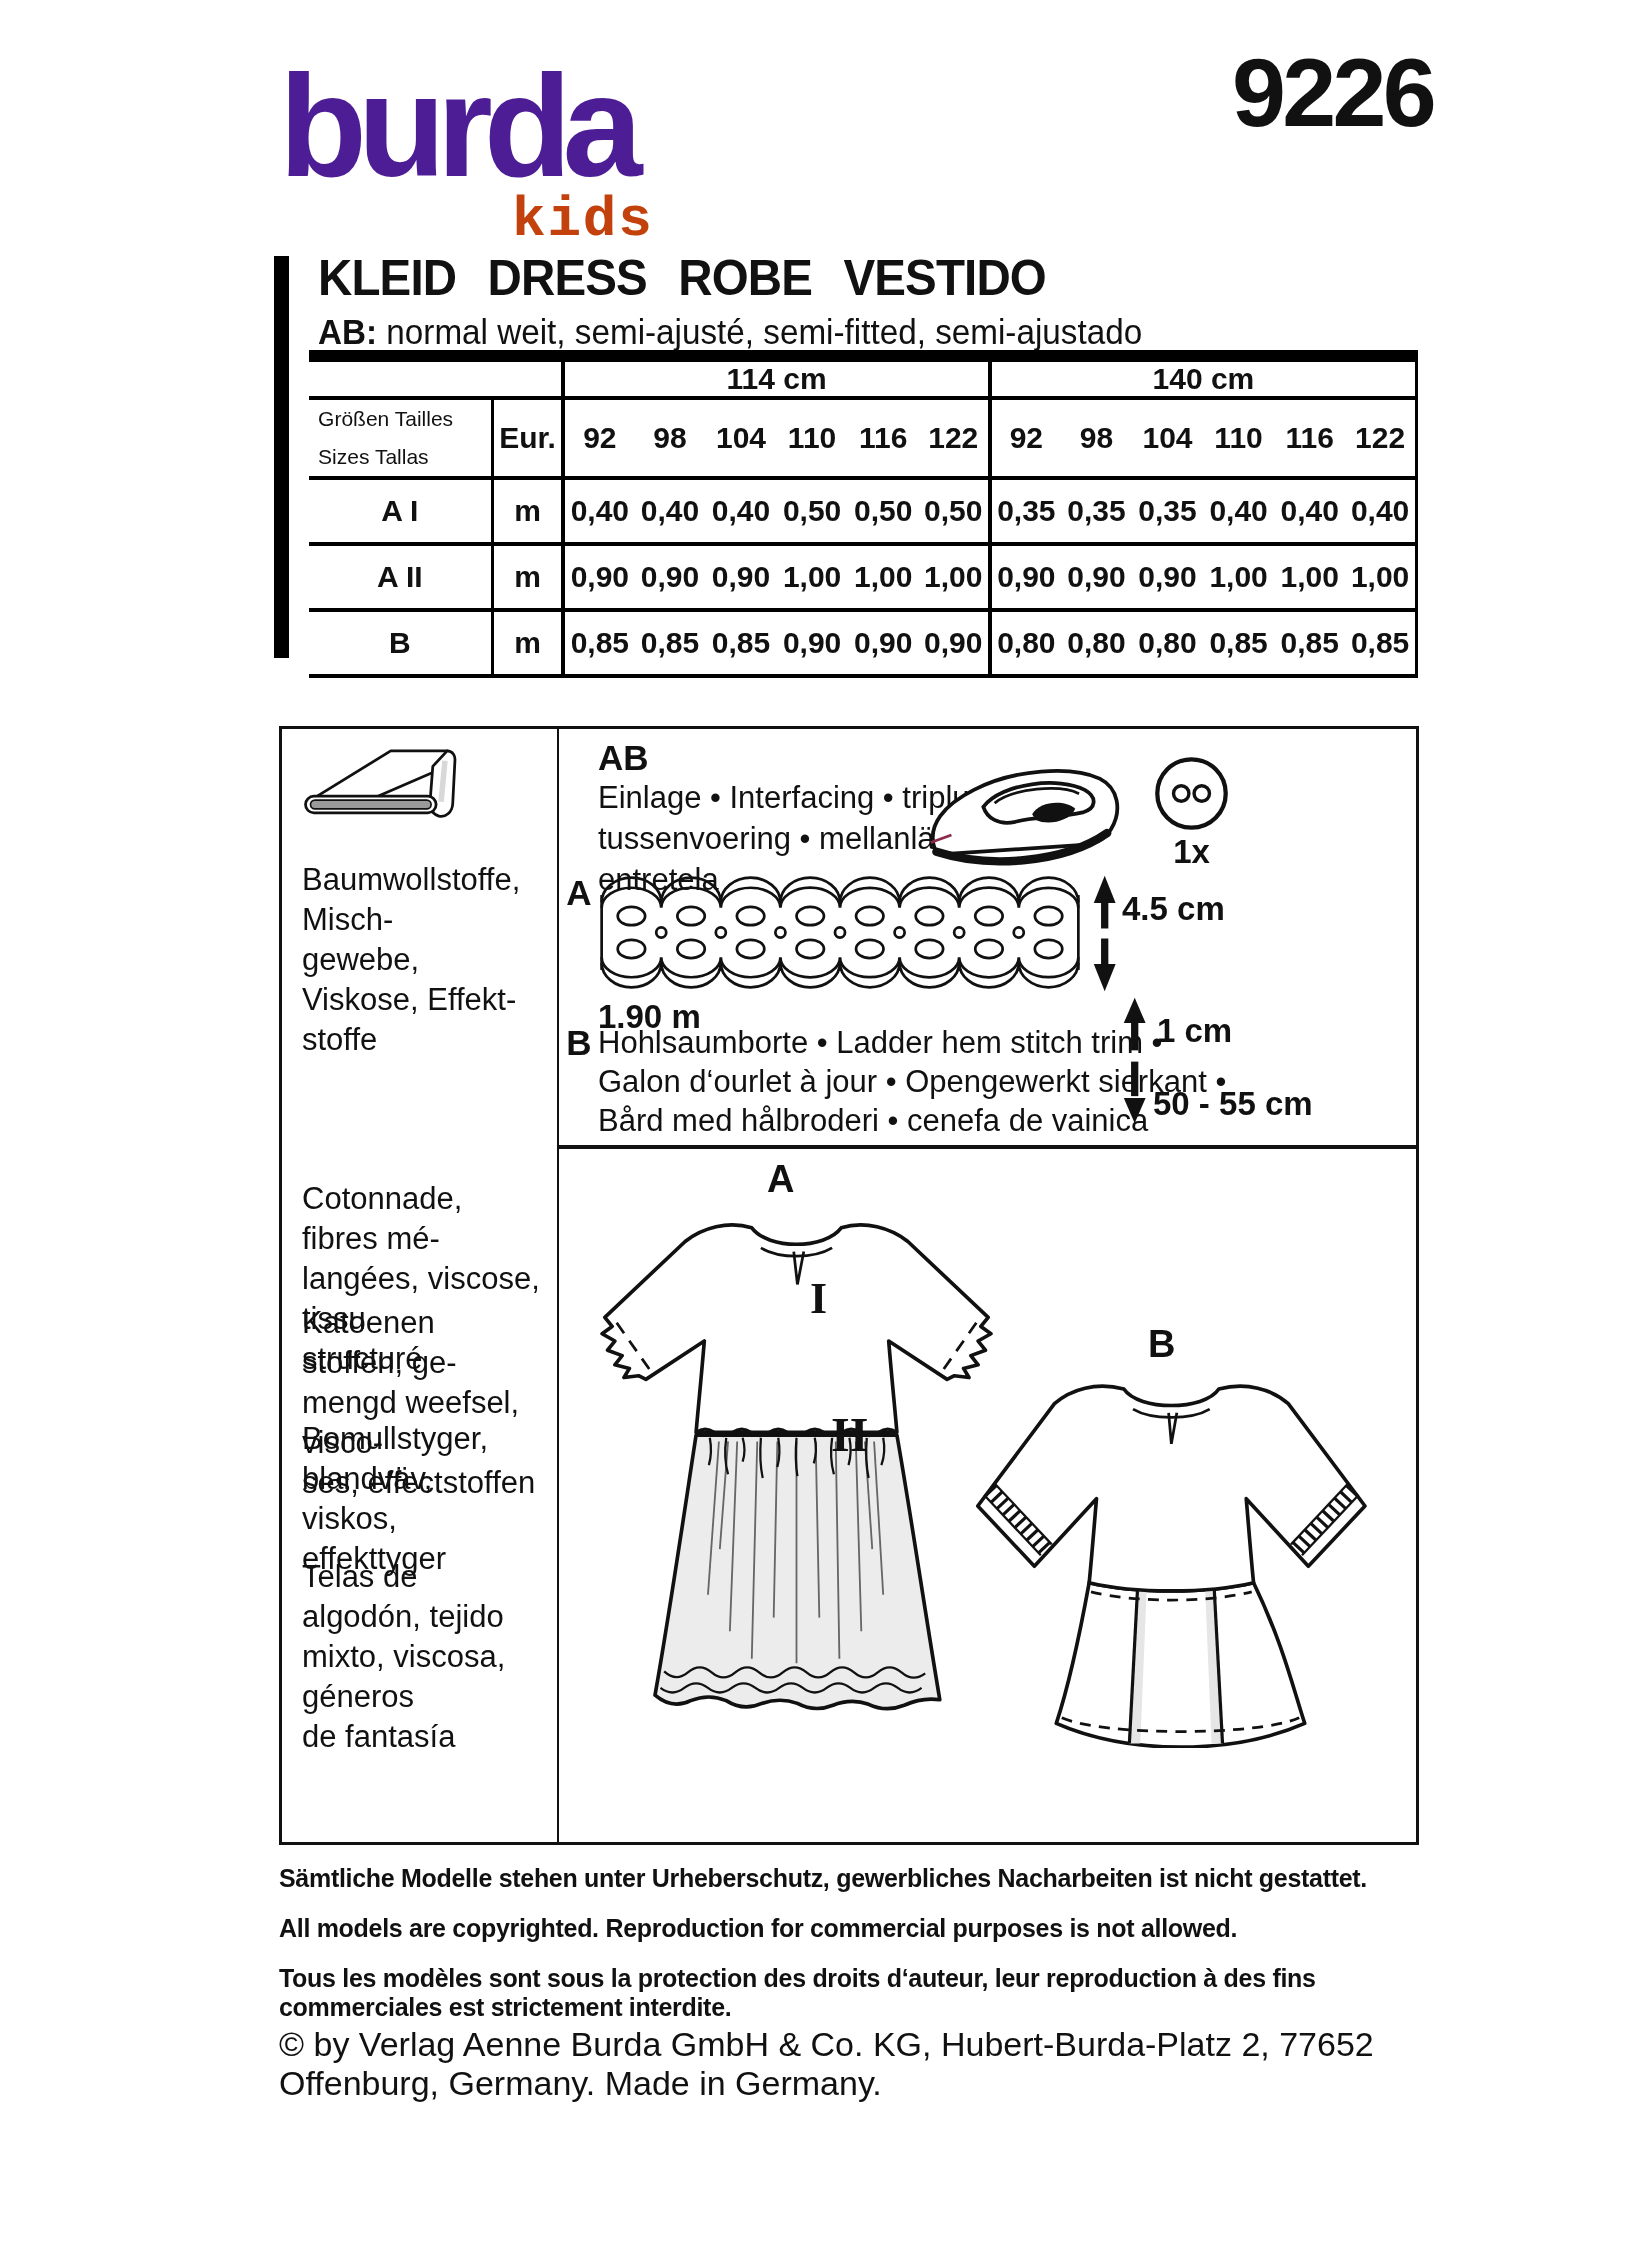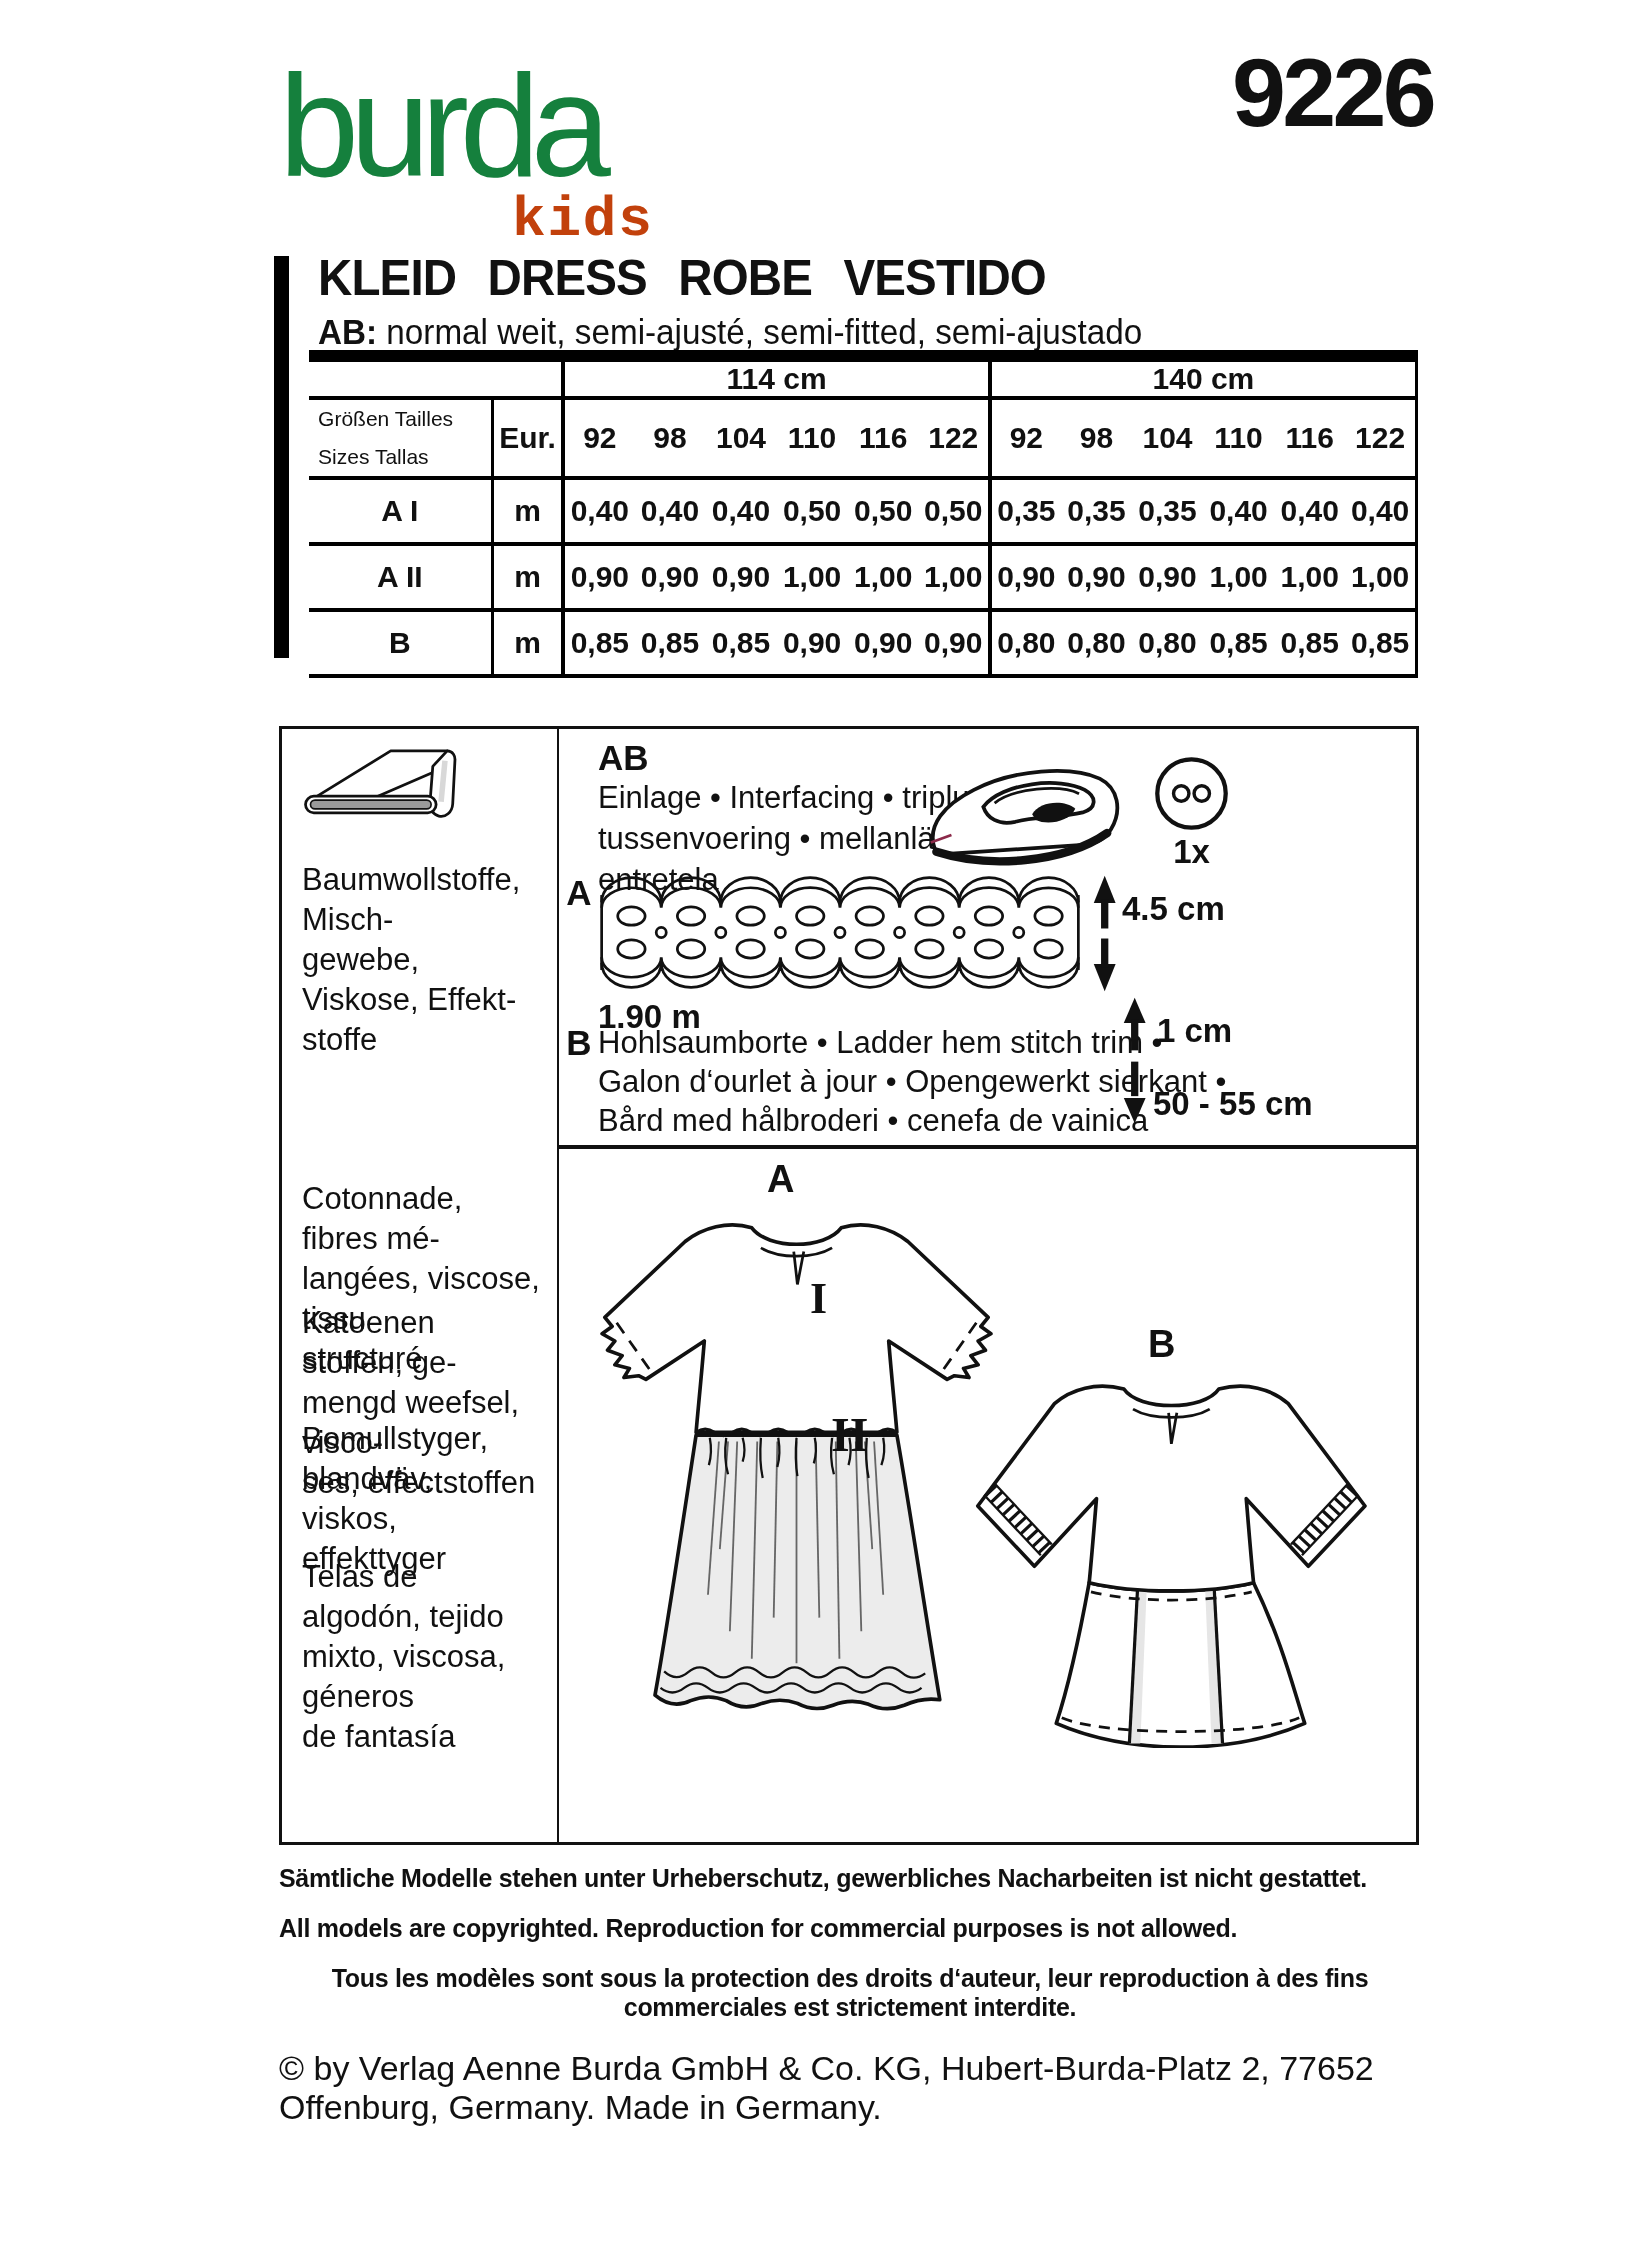--- a/index.html
+++ b/index.html
@@ -2,21 +2,21 @@
 <html style="font-size:14.6px"><head>
 <meta charset="utf-8">
 <style>
   html,body{margin:0;padding:0;background:#fff;}
   body{width:1640px;height:2266px;position:relative;font-family:"Liberation Sans",sans-serif;color:#111;}
   *{box-sizing:border-box;}
   .abs{position:absolute;}
   .preline{white-space:pre-line;}
 
   
-  .brand{font-weight:400;font-size:144px;letter-spacing:-9.1px;color:#15803d;line-height:1;}
+  .brand{font-weight:700;font-size:144px;letter-spacing:-9.1px;color:#4c1d95;line-height:1;}
   .subbrand{font-family:Liberation Mono, monospace;font-weight:700;font-size:56px;color:#c2410c;letter-spacing:1.8px;line-height:1;}
   .pattern-no{font-weight:700;font-size:97px;letter-spacing:-3.7px;line-height:1;}
 
   
   .title-bar{width:14.6px;height:402px;background:#000;}
   .page-title{font-weight:700;font-size:50px;word-spacing:20px;letter-spacing:-0.9px;transform:scaleX(.95);transform-origin:left top;white-space:nowrap;}
   .fit-note{font-size:35px;transform:scaleX(.95);transform-origin:left top;white-space:nowrap;}
   .fit-note b{font-weight:700;}
 
   
@@ -361,16 +361,16 @@
       <path d="M439,132 L377,198" stroke="#111" stroke-width="16" stroke-dasharray="3.5 6" fill="none"></path>
       <path d="M433,126 L371,192" stroke="#111" stroke-width="2.5" fill="none"></path>
       <path d="M445,138 L383,204" stroke="#111" stroke-width="2.5" fill="none"></path>
     </svg>
   </div>
 </div>
 
 <div class="abs" style="left:279px;top:1864px;width:1142px;">
   <div class="foot-small" style="margin-bottom:21px;">Sämtliche Modelle stehen unter Urheberschutz, gewerbliches Nacharbeiten ist nicht gestattet.</div>
   <div class="foot-small" style="margin-bottom:21px;">All models are copyrighted. Reproduction for commercial purposes is not allowed.</div>
-  <div class="foot-small" style="margin-bottom:27px;text-align:center;">Tous les modèles sont sous la protection des droits d‘auteur, leur reproduction à des fins commerciales est strictement interdite.</div>
+  <div class="foot-small" style="margin-bottom:3px;">Tous les modèles sont sous la protection des droits d‘auteur, leur reproduction à des fins commerciales est strictement interdite.</div>
   <div class="foot-big">© by Verlag Aenne Burda GmbH &amp; Co. KG, Hubert-Burda-Platz 2, 77652 Offenburg, Germany. Made in Germany.</div>
 </div>
 
 
 </body></html>

